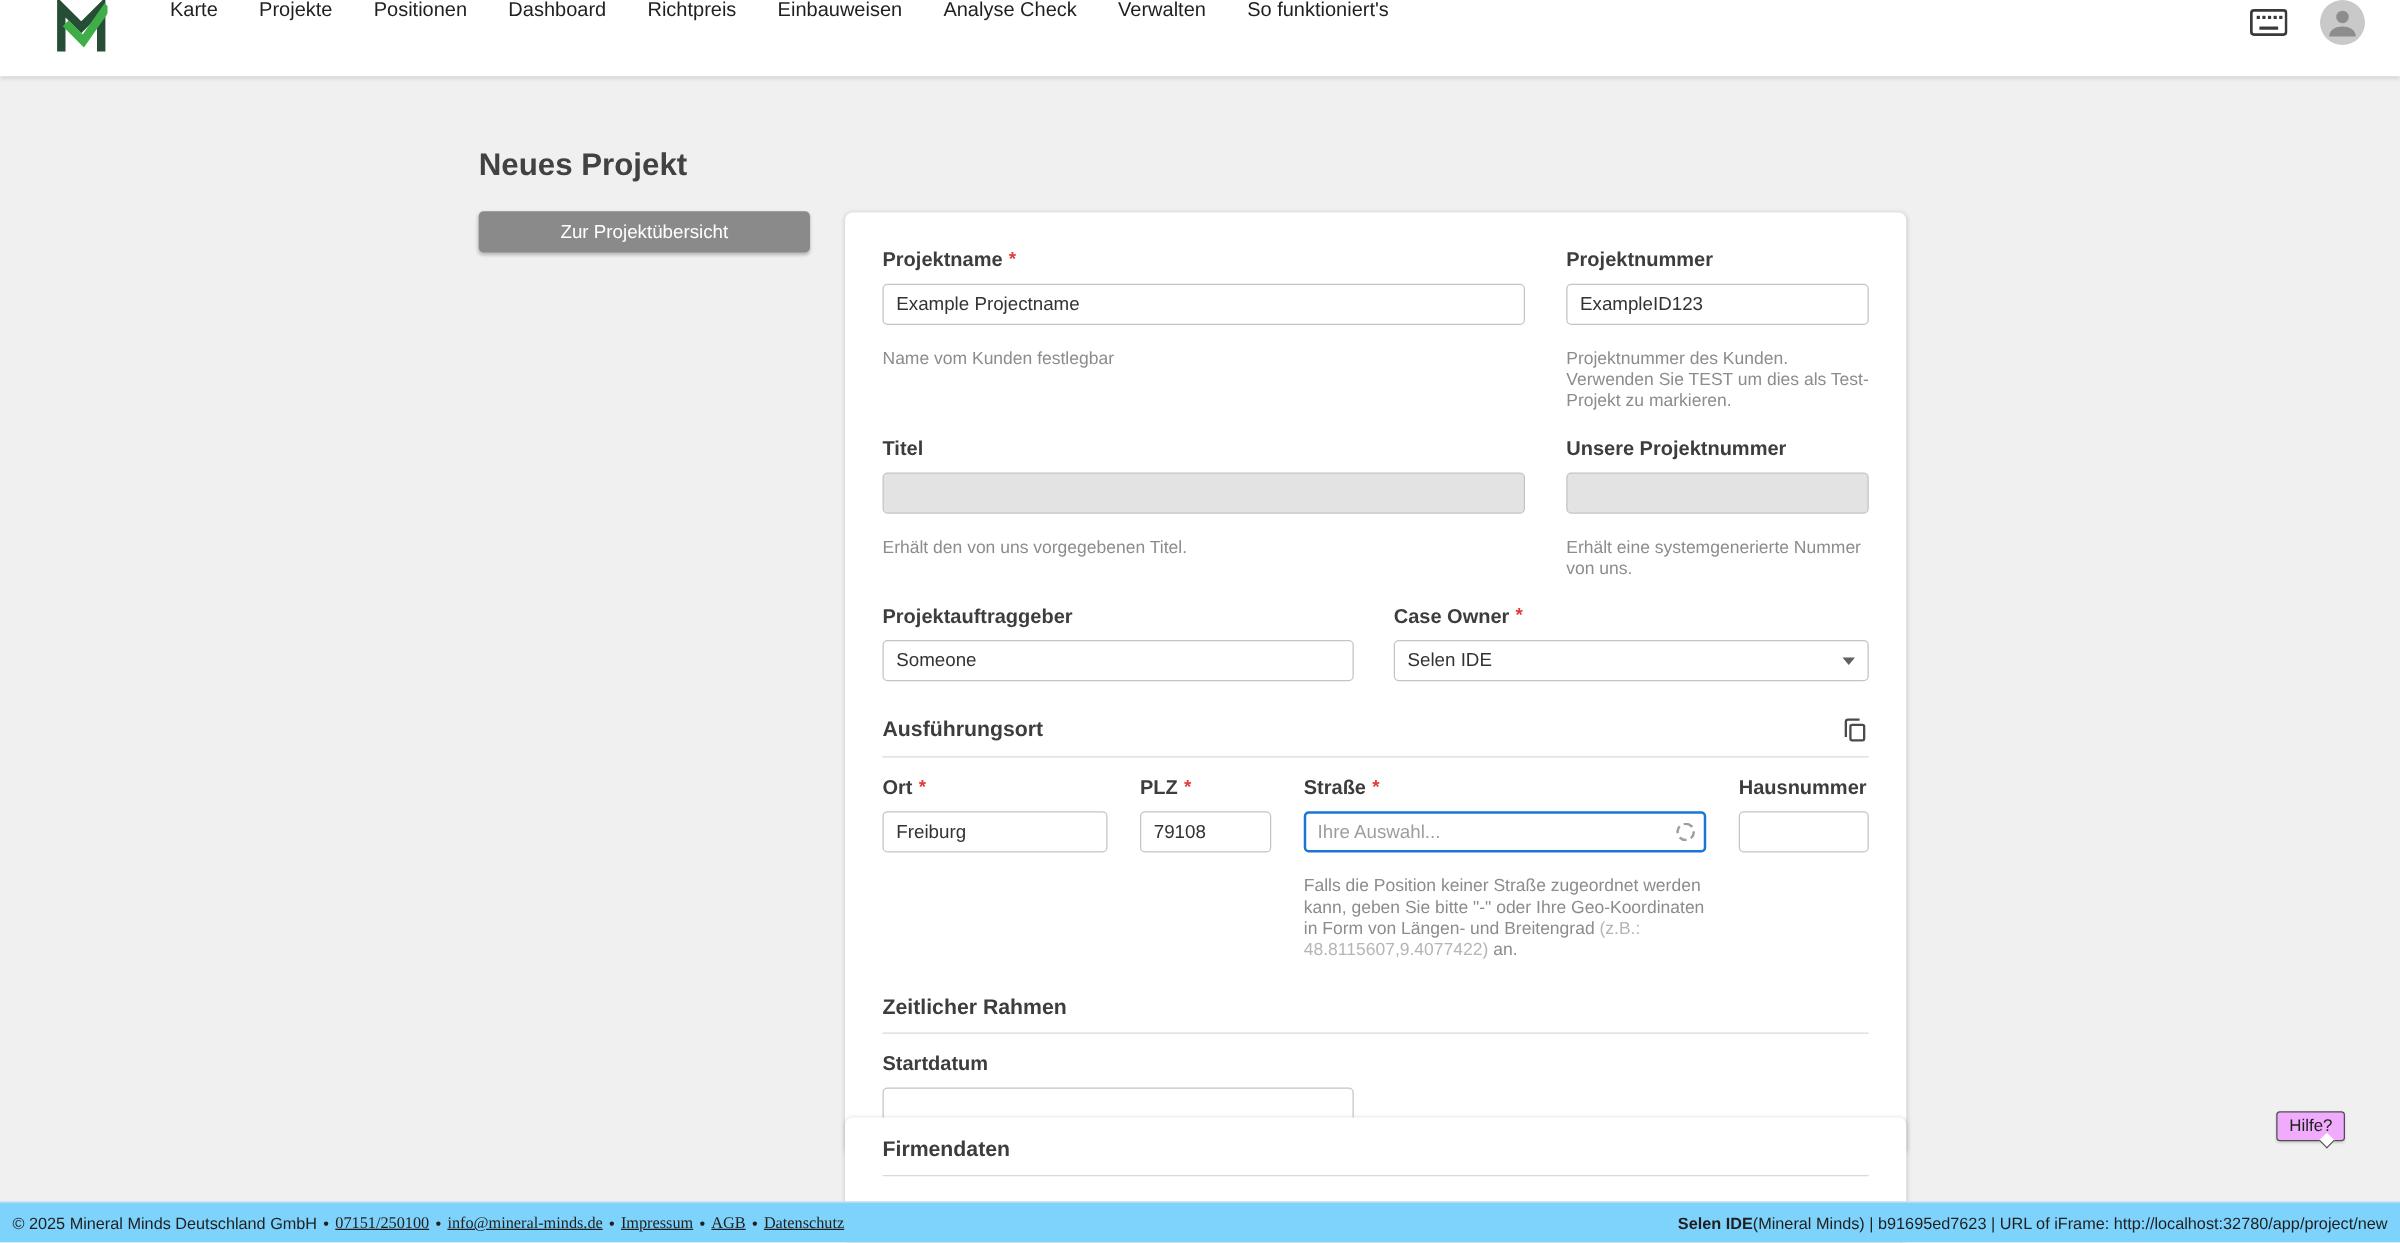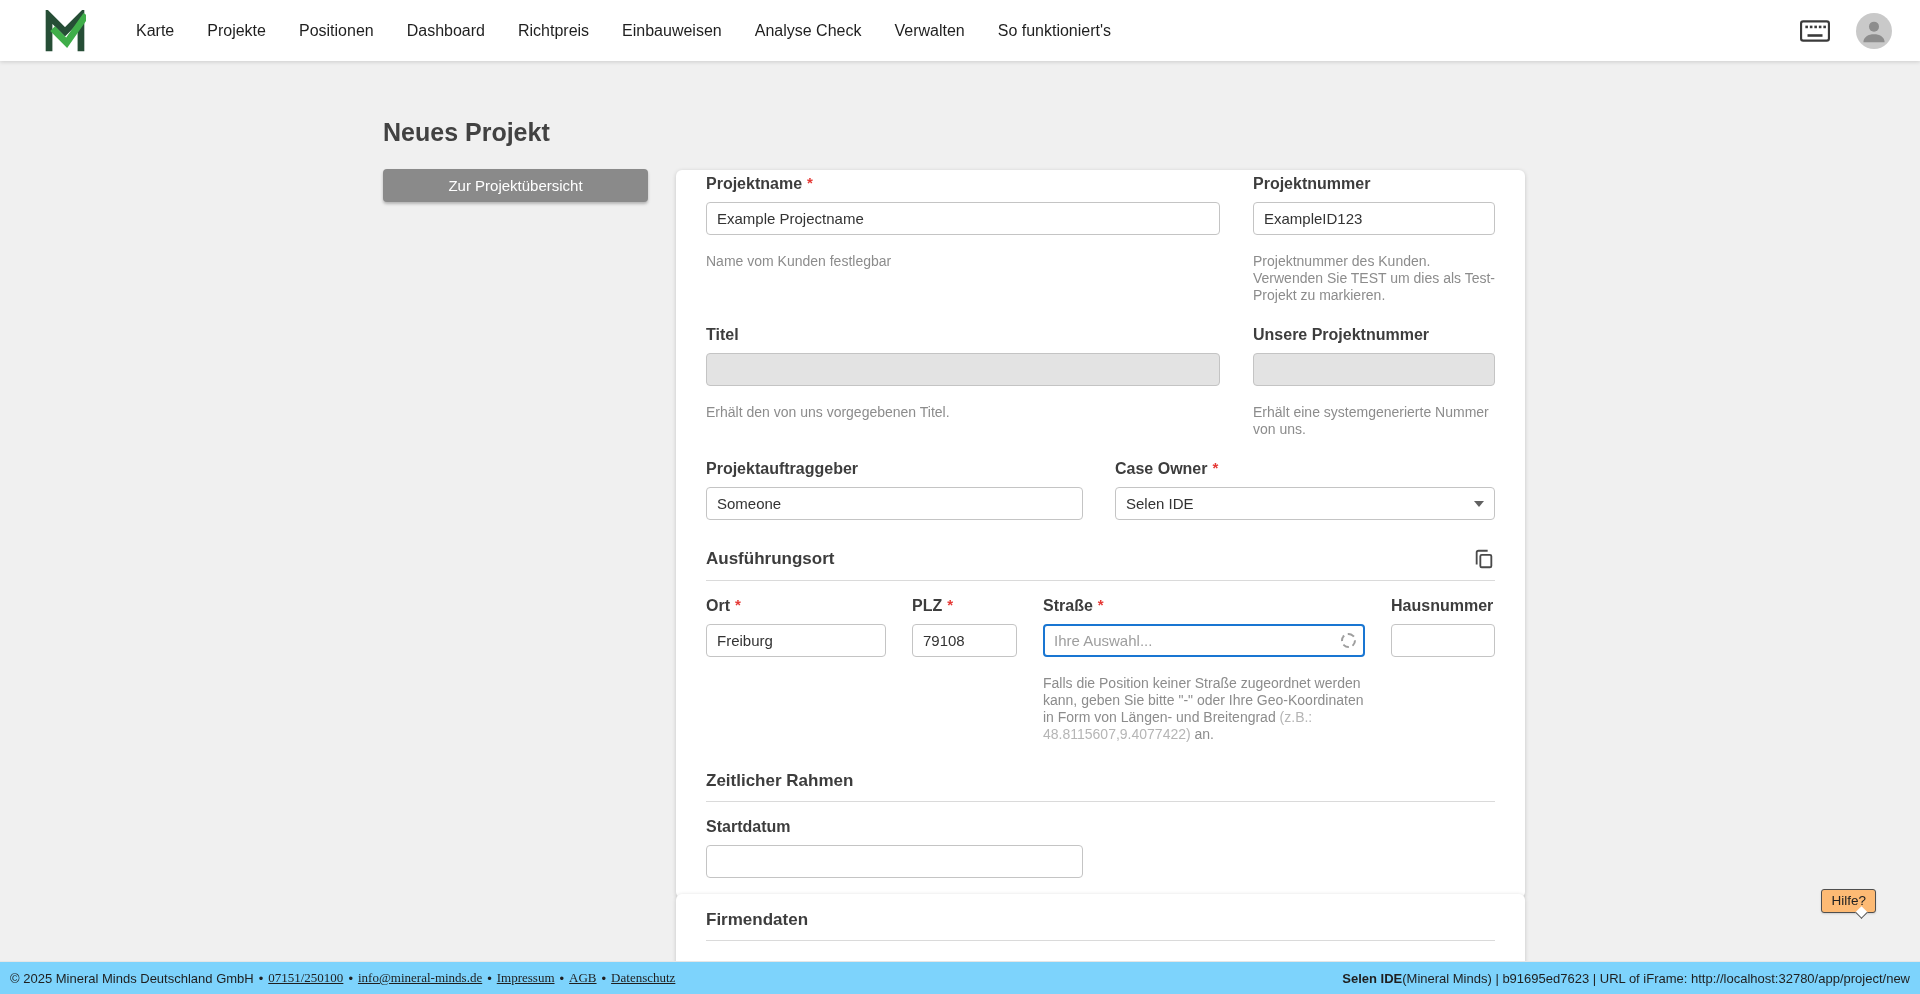--- a/index.html
+++ b/index.html
@@ -5,21 +5,21 @@
   * { box-sizing: border-box; }
   html,body { margin:0; padding:0; }
   body {
     width:1920px; height:994px; position:relative; overflow:hidden;
     background:#f0f0f0; font-family:"Liberation Sans", sans-serif; color:#333;
   }
 
   
   .topbar {
     position:absolute; top:0; left:0; right:0; height:61px; background:#fff;
-    display:flex; align-items:center; box-shadow:0 1px 4px rgba(0,0,0,.15); z-index:30;
+    display:flex; align-items:flex-start; box-shadow:0 1px 4px rgba(0,0,0,.15); z-index:30;
   }
   .logo { margin-left:44px; width:42px; height:42px; display:flex; cursor:pointer; }
   .nav { display:flex; margin-left:50px; gap:33px; }
   .nav-item { font-size:16px; color:#1f1f1f; text-decoration:none; cursor:pointer; white-space:nowrap; }
   .topbar-right { margin-left:auto; display:flex; align-items:center; gap:26px; padding-right:28px; }
   .icon-btn { display:flex; cursor:pointer; }
   .avatar {
     width:36px; height:36px; border-radius:50%; background:#c9c9c9;
     display:flex; align-items:center; justify-content:center; cursor:pointer; overflow:hidden;
   }
@@ -27,21 +27,21 @@
   
   .page-title { position:absolute; left:383px; top:118px; font-size:25px; font-weight:700; color:#424242; }
   .back-btn {
     position:absolute; left:383px; top:169px; width:265px; height:33px;
     background:#8a8a8a; color:#fff; border:none; border-radius:4px; font-size:15px;
     font-family:inherit; box-shadow:0 2px 3px rgba(0,0,0,.25); cursor:pointer;
   }
 
   
   .card { position:absolute; background:#fff; border-radius:6px; box-shadow:0 1px 4px rgba(0,0,0,.18); }
-  .card-main { left:676px; top:170px; width:849px; padding:5px 30px 20px; }
+  .card-main { left:676px; top:170px; width:849px; padding:30px 30px 20px; }
   .card-firmen { left:676px; top:894px; width:849px; height:100px; padding:16px 30px; z-index:1; }
 
   
   .row { display:flex; justify-content:space-between; }
   .mb22 { margin-bottom:22px; }
   .field { display:flex; flex-direction:column; }
   .col-main{width:514px;} .col-side{width:242px;}
   .col-half-l{width:377px;} .col-half-r{width:380px;}
   .col-ort{width:180px;} .col-plz{width:105px;} .col-str{width:322px;} .col-haus{width:104px;}
 
@@ -73,21 +73,21 @@
   }
   .caret { width:0; height:0; border-left:5px solid transparent; border-right:5px solid transparent; border-top:6px solid #616161; }
 
   .section-head { display:flex; justify-content:space-between; align-items:center; margin-top:28px; }
   .section-title { font-size:17px; font-weight:700; color:#3d3d3d; }
   .section-rule { border:0; border-top:1px solid #dadada; margin:10px 0 16px; }
   .copy-btn { display:flex; cursor:pointer; }
 
   
   .help-badge {
-    position:absolute; right:44px; bottom:81px; background:#fdba74; border:1px solid #4f4f4f;
+    position:absolute; right:44px; bottom:81px; background:#f0abfc; border:1px solid #4f4f4f;
     border-radius:3px; padding:3px 9px 4px; font-size:13.5px; color:#222; z-index:25; cursor:pointer;
     box-shadow:0 1px 2px rgba(0,0,0,.15);
   }
   .help-badge::after {
     content:""; position:absolute; right:9px; bottom:-4.5px; width:8px; height:8px; background:#fff;
     border-right:1px solid #4f4f4f; border-bottom:1px solid #4f4f4f; transform:rotate(45deg);
   }
 
   
   .footer {

